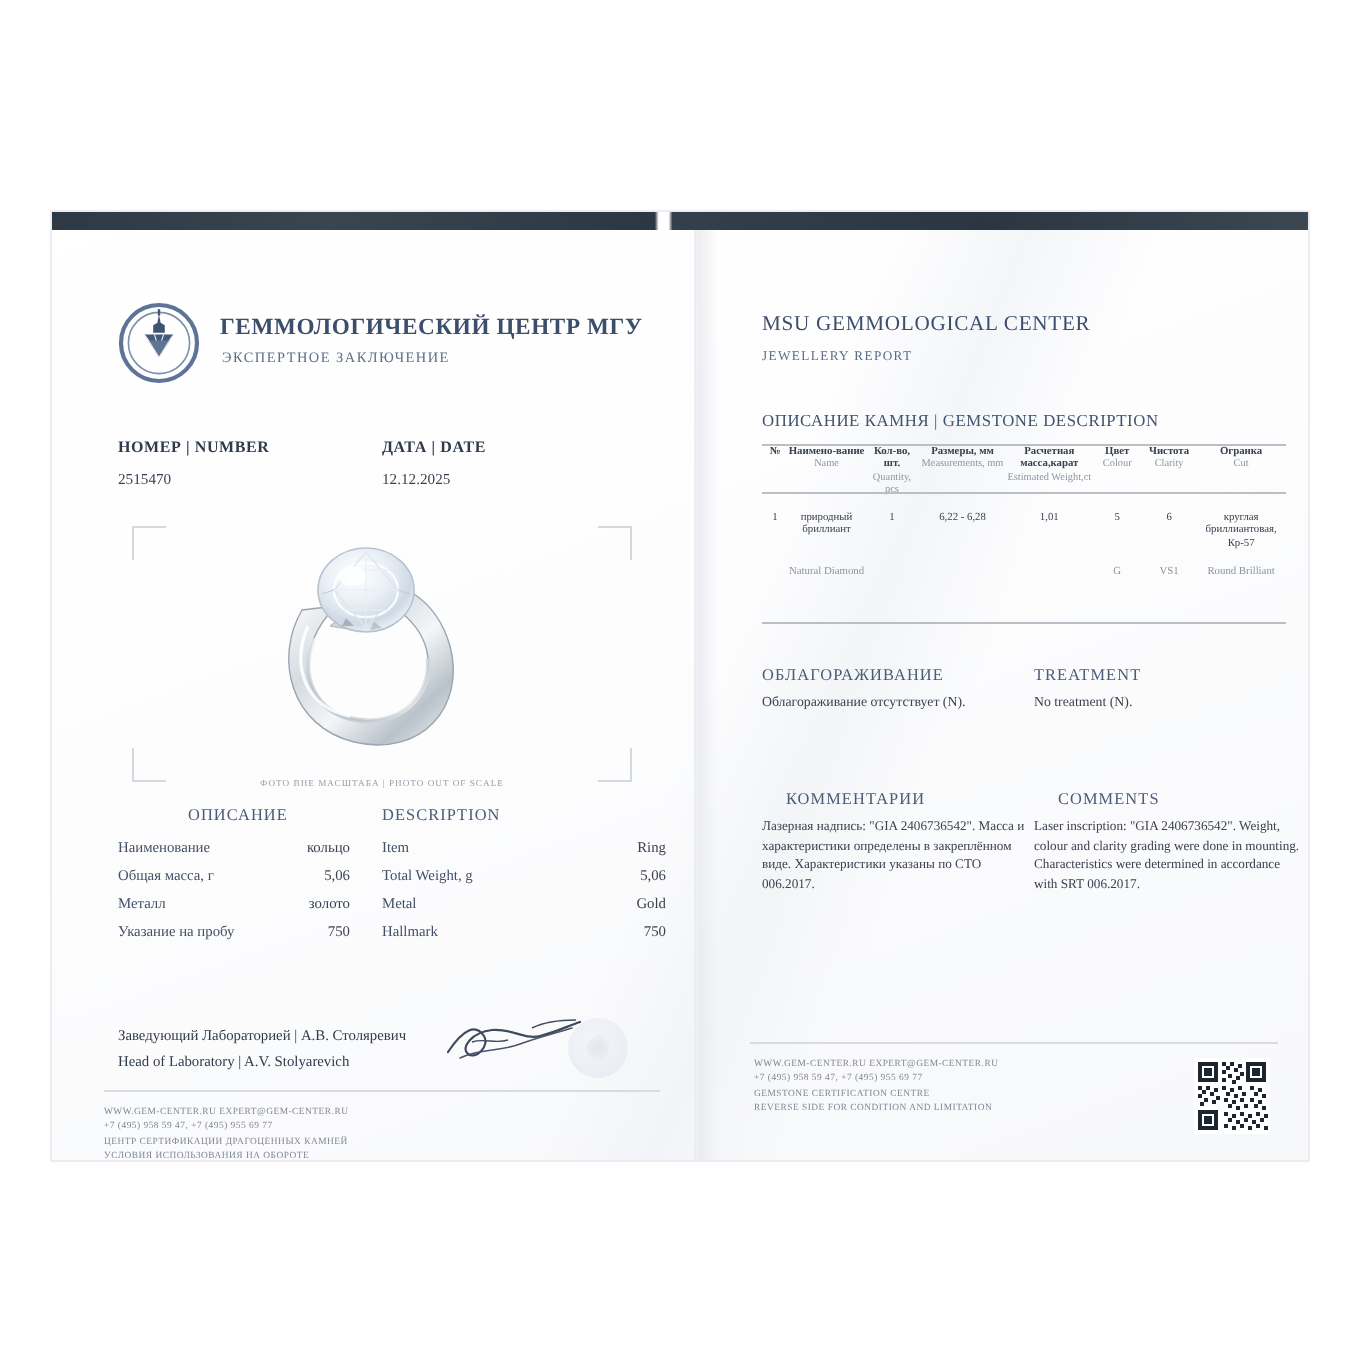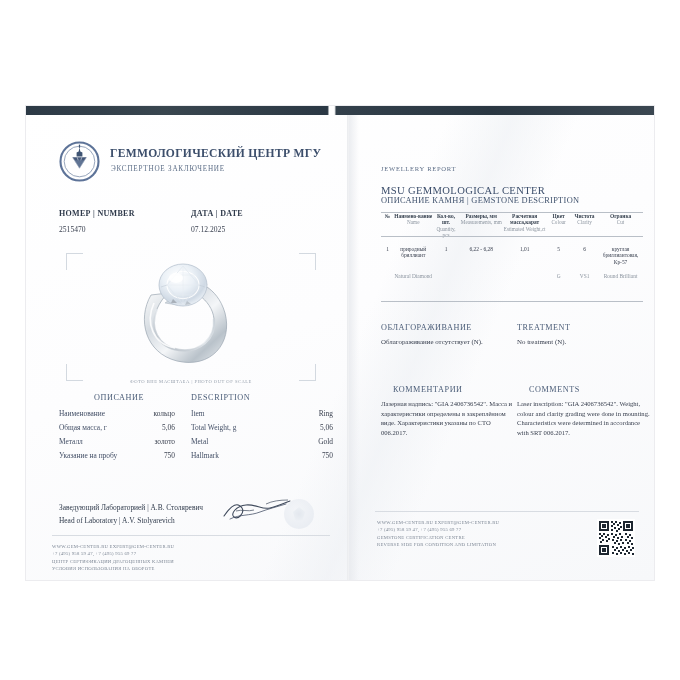--- a/index.html
+++ b/index.html
@@ -28,21 +28,21 @@
   }
   .fold{
     position:absolute;left:321px;top:9px;width:2px;height:465px;
     background:linear-gradient(90deg,#f2f3f5,#e6e8eb 50%,#fafafb);
   }
   .leafshade{
     position:absolute;top:9px;width:10px;height:465px;
     background:linear-gradient(90deg,rgba(232,234,238,.85),rgba(255,255,255,0));
   }
   .leaf-l{left:323px;}
-  .panel{position:absolute;top:9px;height:465px;}
+  .panel{position:absolute;top:19px;height:465px;}
   .panel-l{left:0;width:321px;}
   .panel-r{left:333px;width:295px;}
   .sec-head{
     color:#4a5c77;font-size:8.2px;letter-spacing:.55px;
     font-family:"Liberation Serif",serif;
   }
 
   
   .logo{
     position:absolute;left:33px;top:26px;width:41px;height:41px;
@@ -99,21 +99,21 @@
     content:"";position:absolute;left:7px;top:7px;width:16px;height:16px;
     background:radial-gradient(circle,#e2e7ee 0%,#eef1f5 70%);
     clip-path:polygon(50% 6%,88% 38%,72% 92%,28% 92%,12% 38%);
   }
 
   .hr{position:absolute;height:1px;background:#d8dce2;}
 
   .foot{position:absolute;font-size:4.7px;color:#7d8795;letter-spacing:.25px;line-height:7.3px;}
 
   
-  .msu-title{position:absolute;left:22px;top:32px;font-size:10.6px;color:#3c4e6b;letter-spacing:.35px;white-space:nowrap;margin-top:38px;}
+  .msu-title{position:absolute;left:22px;top:32px;font-size:10.6px;color:#3c4e6b;letter-spacing:.35px;white-space:nowrap;}
   .msu-sub{position:absolute;left:22px;top:50px;font-size:6.6px;color:#5d6e87;letter-spacing:.7px;white-space:nowrap;}
   .gd-head{position:absolute;left:22px;top:81px;font-size:8.4px;color:#41536e;letter-spacing:.3px;white-space:nowrap;}
 
   table.gt{position:absolute;left:22px;top:98px;width:262px;border-collapse:collapse;}
   table.gt th,table.gt td{padding:0;text-align:center;vertical-align:top;}
   table.gt th{font-size:5.4px;color:#36414f;font-weight:bold;line-height:6.4px;}
   table.gt th .en{display:block;font-weight:normal;color:#8b949f;font-size:5.2px;}
   table.gt td{font-size:5.4px;color:#3a4150;line-height:6.6px;}
   table.gt td.en{color:#8b949f;}
   .gt-line{position:absolute;left:22px;height:1px;background:#b9bfc7;width:262px;}
@@ -155,21 +155,21 @@
           <path d="M15.4 19.3 L20.5 27.6 L25.6 19.3" fill="none" stroke="#eef1f6" stroke-width="0.45"></path>
         </svg>
       </div>
 
       <div class="org-title">ГЕММОЛОГИЧЕСКИЙ ЦЕНТР МГУ</div>
       <div class="org-sub">ЭКСПЕРТНОЕ ЗАКЛЮЧЕНИЕ</div>
 
       <div class="f-num-lbl">НОМЕР | NUMBER</div>
       <div class="f-num-val">2515470</div>
       <div class="f-dat-lbl">ДАТА | DATE</div>
-      <div class="f-dat-val">07.12.2025</div>
+      <div class="f-dat-val">12.12.2025</div>
 
       <div class="phframe">
         <span class="brk tl"></span>
         <span class="brk tr"></span>
         <span class="brk bl"></span>
         <span class="brk br"></span>
       </div>
 
       <div class="ring-wrap">
         <svg viewBox="0 0 130 120" width="130" height="120">

